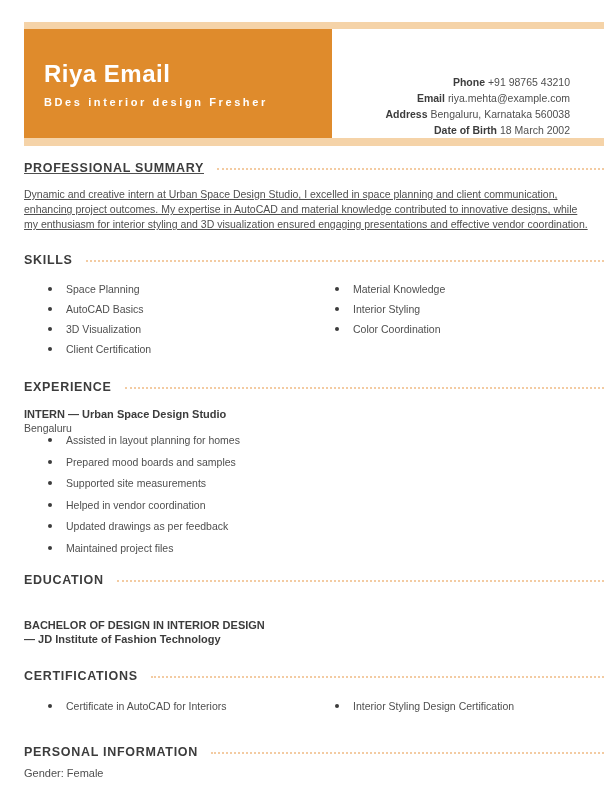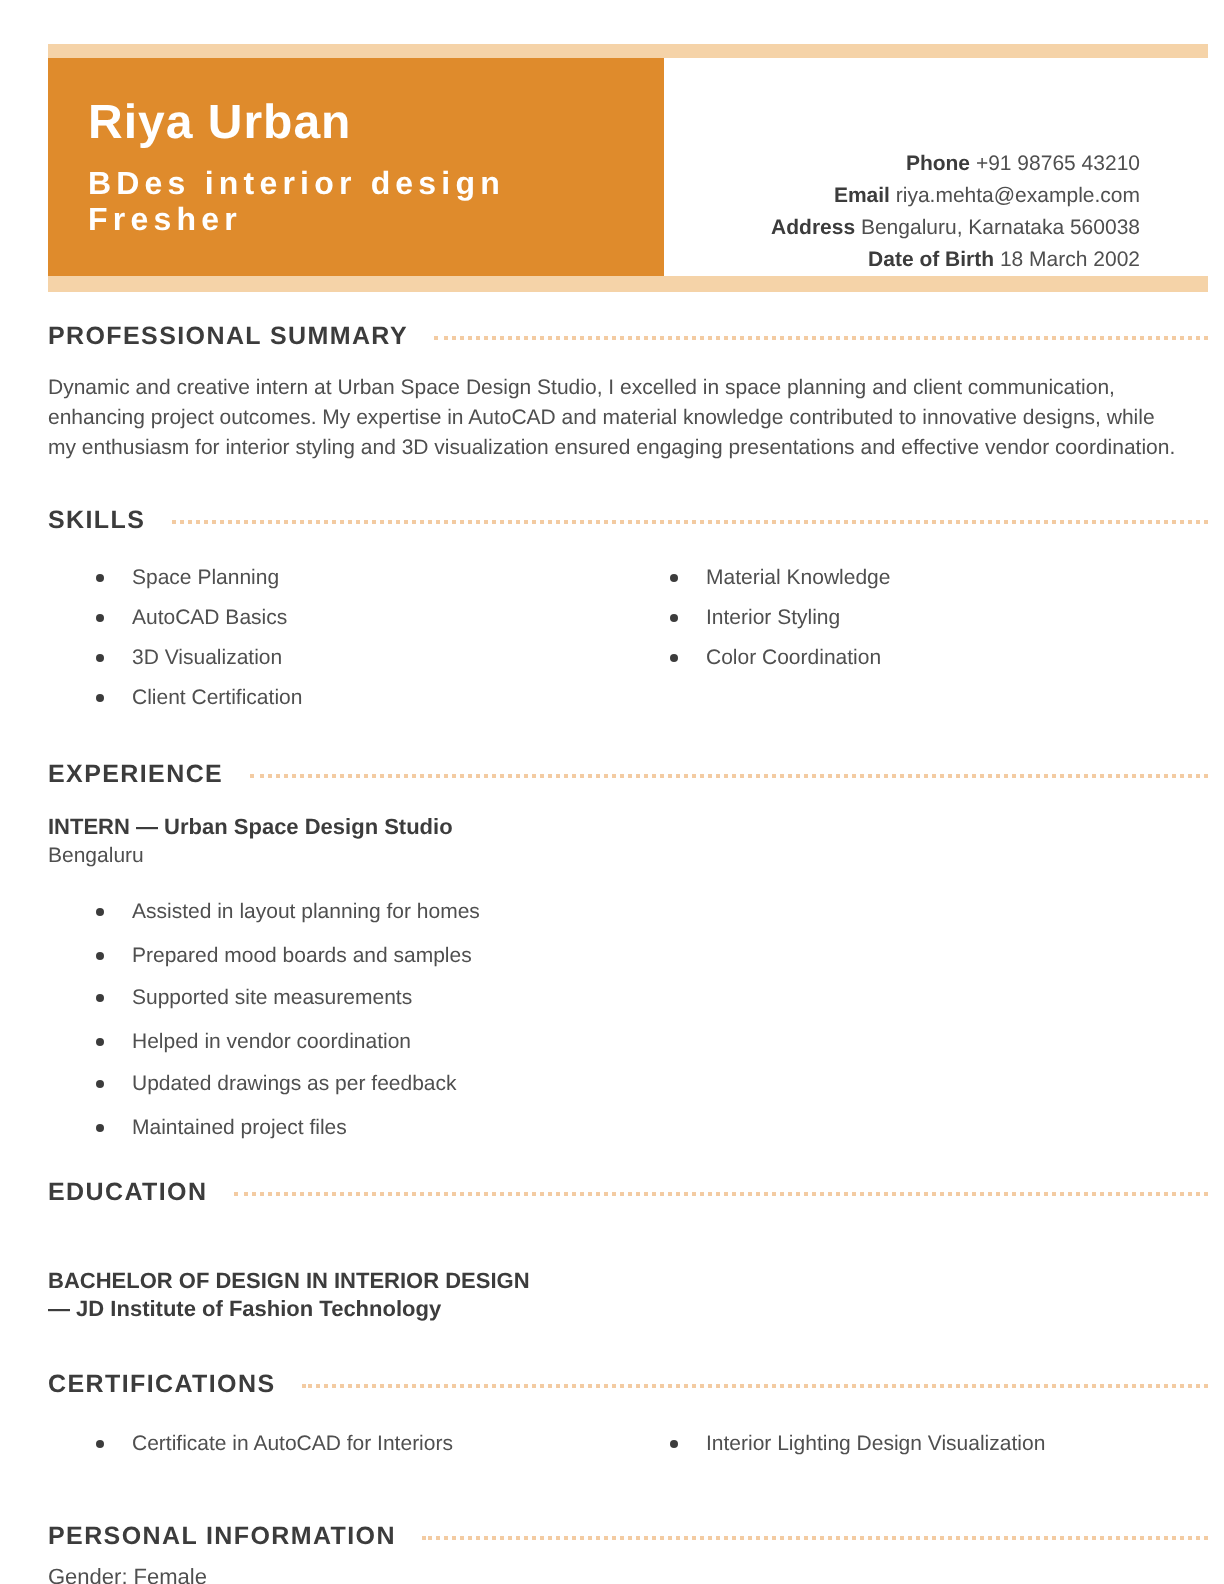--- a/index.html
+++ b/index.html
@@ -11,21 +11,21 @@
   }
 
   
   .top-band { position:absolute; left:24px; top:22px; width:580px; height:7px; background:#F5D3A8; }
   .header { position:absolute; left:24px; top:29px; width:580px; height:109px; display:flex; }
   .name-box {
     width:308px; height:109px; background:#DF8B2C; color:#ffffff;
     display:flex; flex-direction:column; justify-content:center; padding-left:20px;
   }
   .name { font-size:24px; font-weight:bold; letter-spacing:0.5px; }
-  .job-title { font-size:16px; font-weight:bold; letter-spacing:2.6px; margin-top:8px; }
+  .job-title { font-size:11px; font-weight:bold; letter-spacing:2.6px; margin-top:8px; }
   .contact {
     flex:1; display:flex; flex-direction:column; justify-content:flex-end;
     text-align:right; padding-right:34px; font-size:10.5px; line-height:16px; color:#4f4f4f;
   }
   .contact .lbl { font-weight:bold; color:#3c3c3c; }
   .bottom-band { position:absolute; left:24px; top:138px; width:580px; height:8px; background:#F5D3A8; }
 
   
   .content { position:absolute; left:24px; top:146px; width:580px; }
   .section-head { display:flex; align-items:center; }
@@ -42,45 +42,45 @@
   ul.blist { list-style:none; margin-left:24px; }
   ul.blist li {
     position:relative; padding-left:18px; font-size:10.5px; line-height:12px;
     margin-bottom:8px; color:#4f4f4f;
   }
   ul.blist li::before {
     content:""; position:absolute; left:0; top:4px; width:4px; height:4px;
     border-radius:50%; background:#3c3c3c;
   }
 
-  .sec-summary   { margin-top:15px; }
+  .sec-summary   { margin-top:15px;text-decoration:underline; }
   .sec-skills    { margin-top:21px; }
   .sec-skills .two-col { margin-top:16px; }
   .sec-experience{ margin-top:17px; }
   .exp-role   { margin-top:14px; font-size:11px; font-weight:bold; color:#3c3c3c; }
   .exp-loc    { margin-top:2px; font-size:10.5px; color:#4f4f4f; }
-  .sec-experience ul.blist { margin-top:16px; }
+  .sec-experience ul.blist { }
   .sec-experience ul.blist li { margin-bottom:9.5px; }
   .sec-education { margin-top:19px; }
   .edu-degree { margin-top:31px; font-size:11px; font-weight:bold; color:#3c3c3c; line-height:14.5px; }
   .sec-certifications { margin-top:22px; }
   .sec-certifications .two-col { margin-top:17px; }
   .sec-personal { margin-top:25px; }
   .personal-line { margin-top:8px; font-size:11px; color:#4f4f4f; }
 </style>
 </head>
 <body>
 
 <div class="page">
 
   <div class="top-band"></div>
 
   <div class="header">
     <div class="name-box">
-      <div class="name">Riya Urban</div>
+      <div class="name">Riya Email</div>
       <div class="job-title">BDes interior design Fresher</div>
     </div>
     <div class="contact">
       <div><span class="lbl">Phone</span> <span>+91 98765 43210</span></div>
       <div><span class="lbl">Email</span> <span>riya.mehta@example.com</span></div>
       <div><span class="lbl">Address</span> <span>Bengaluru, Karnataka 560038</span></div>
       <div><span class="lbl">Date of Birth</span> <span>18 March 2002</span></div>
     </div>
   </div>
 
@@ -154,21 +154,21 @@
         <div class="dotline"></div>
       </div>
       <div class="two-col">
         <div class="col-left">
           <ul class="blist">
             <li>Certificate in AutoCAD for Interiors</li>
           </ul>
         </div>
         <div class="col-right">
           <ul class="blist">
-            <li>Interior Lighting Design Visualization</li>
+            <li>Interior Styling Design Certification</li>
           </ul>
         </div>
       </div>
     </div>
 
     <div class="sec-personal">
       <div class="section-head">
         <h2>PERSONAL INFORMATION</h2>
         <div class="dotline"></div>
       </div>

